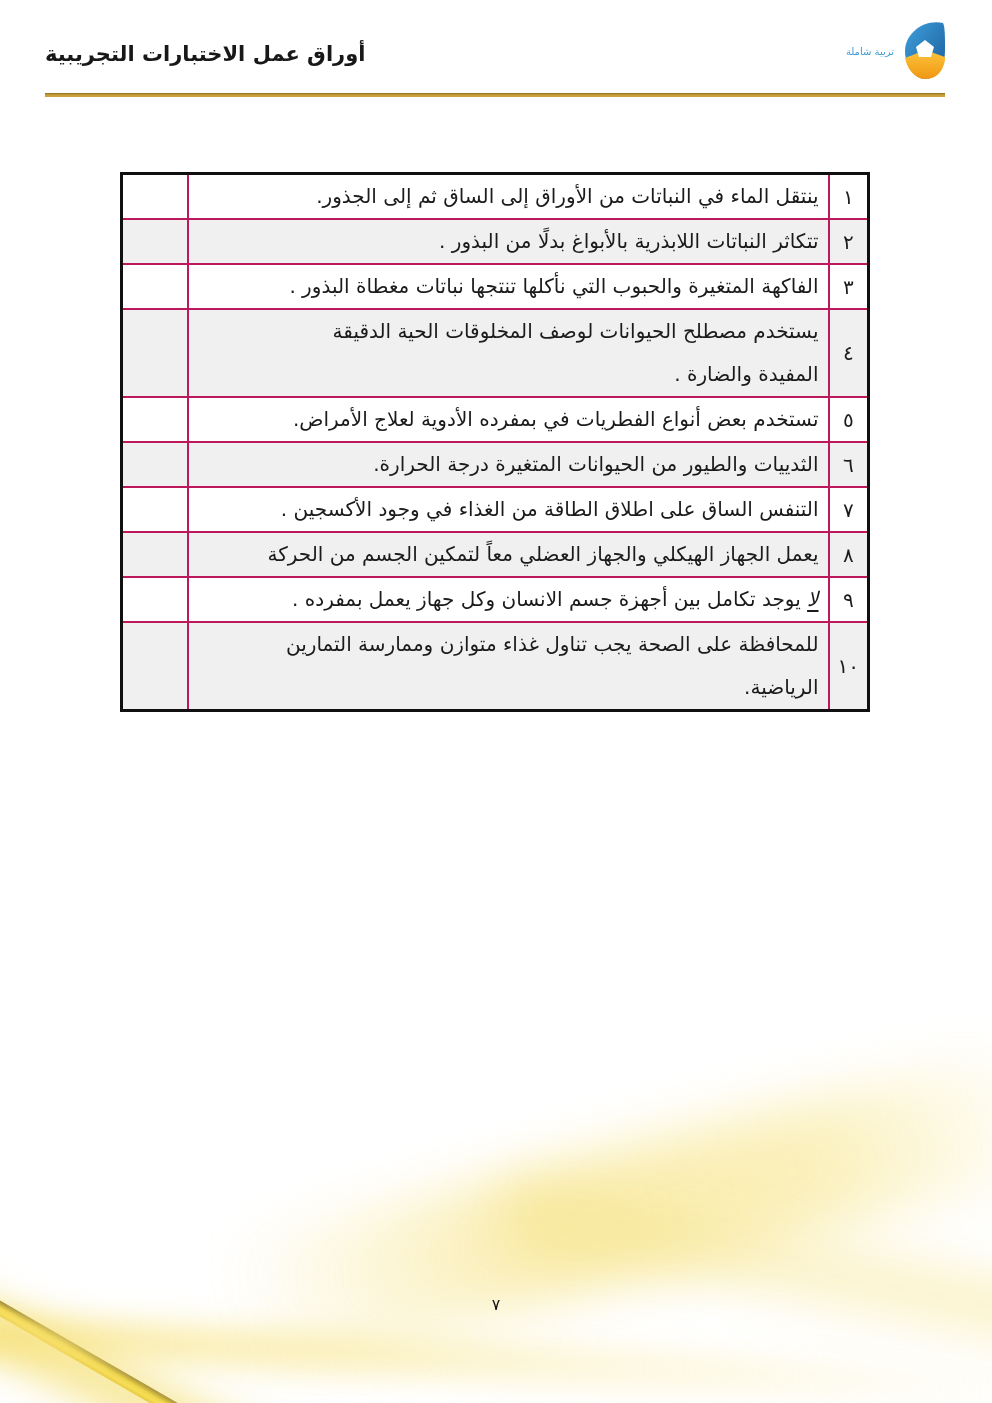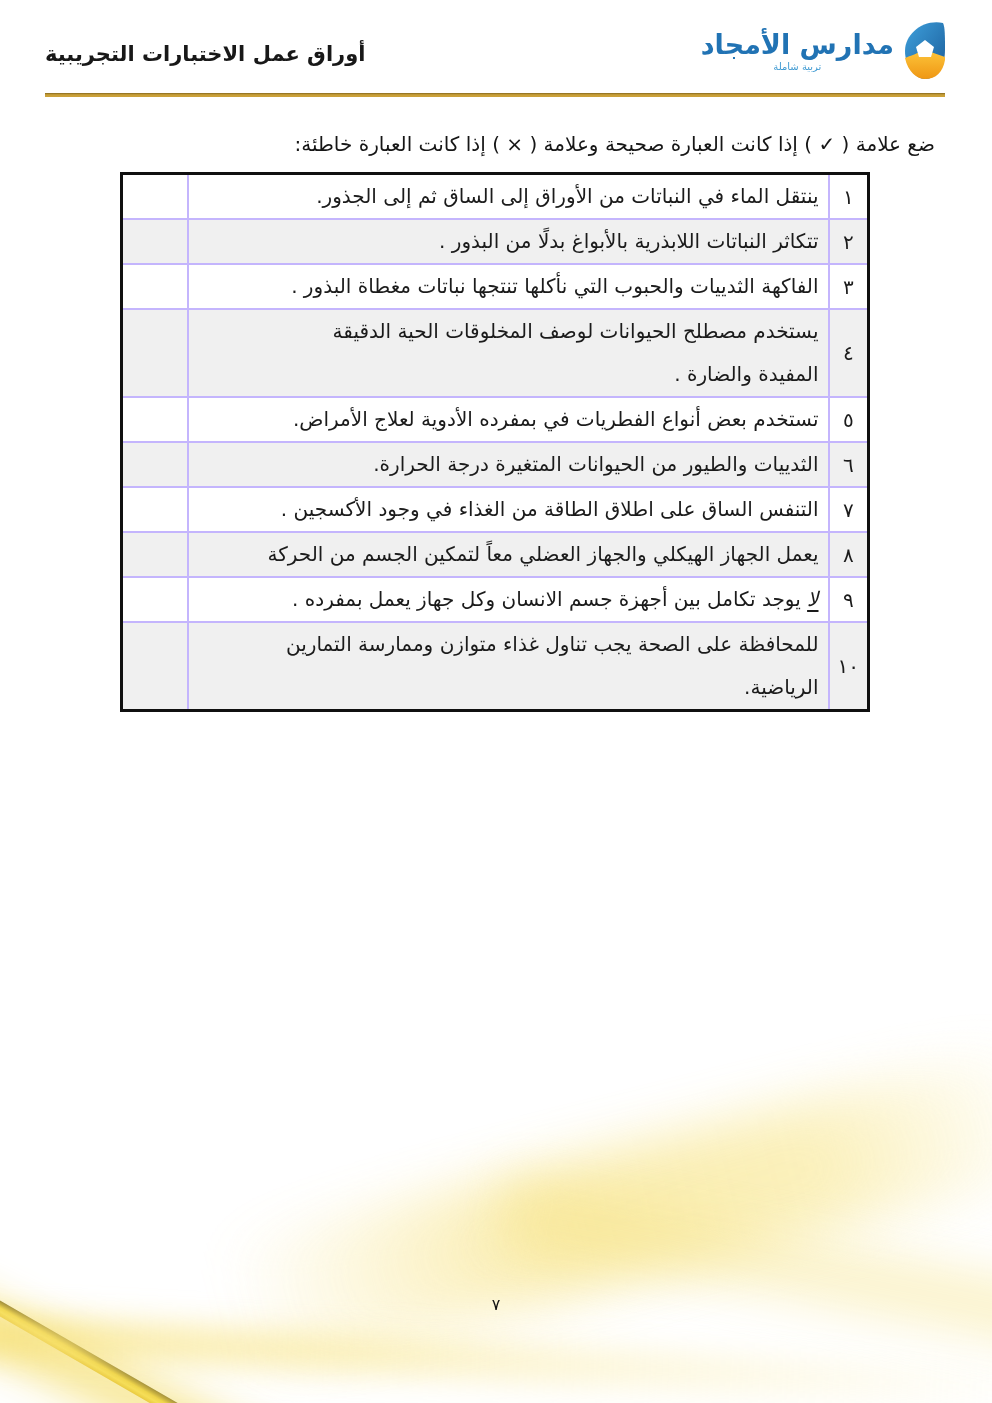--- a/index.html
+++ b/index.html
@@ -46,21 +46,21 @@
     font-size:20px;color:#161616;
   }
 
   
   .table-wrap{position:absolute;left:120px;top:172px;width:750px;}
   table.statements{
     width:100%;border-collapse:collapse;direction:rtl;table-layout:fixed;
     border:3px solid #101010;
   }
   table.statements td{
-    border:2px solid #c4b5fd;
+    border:2px solid #be185d;
     vertical-align:middle;
   }
   td.num-cell{width:40px;text-align:center;font-size:20px;padding:0;}
   td.stmt-cell{
     text-align:right;font-size:20px;padding:0 9px;
     white-space:pre-line;line-height:43px;
   }
   td.ans-cell{width:66px;}
   tr.even{background:var(--row-alt-gray);}
   tr.odd{background:#ffffff;}
@@ -102,21 +102,20 @@
 </style>
 </head>
 <body>
 
 <div class="page">
 
   <div class="header-title">أوراق عمل الاختبارات التجريبية</div>
 
   <div class="brand">
     <div class="brand-text">
-      <div class="brand-name">مدارس الأمجاد</div>
       <div class="brand-tagline">تربية شاملة</div>
     </div>
     <svg class="brand-logo" viewBox="0 0 44 58" aria-hidden="true">
       <defs>
         <linearGradient id="lgBlue" x1="0" y1="0" x2="1" y2="1">
           <stop offset="0" stop-color="#3ea0dc"></stop>
             <stop offset="1" stop-color="#1a5c99"></stop>
         </linearGradient>
         <linearGradient id="lgGold" x1="0" y1="0" x2="0" y2="1">
           <stop offset="0" stop-color="#fdc53b"></stop>
@@ -124,38 +123,37 @@
         </linearGradient>
       </defs>
       <path d="M40,1 C20,-3 2,12 2,29 C2,45 13,57 22,57 C33,57 42,46 42,28 C42,15 42,5 40,1 Z" fill="url(#lgBlue)"></path>
       <path d="M2,36 C7,34 15,31 22,28 L42,35 L42,38 C40,50 33,57 22,57 C14,57 5,50 2,36 Z" fill="url(#lgGold)"></path>
       <path d="M22,18 L31,25 L28,35 L16,35 L13,25 Z" fill="#ffffff"></path>
     </svg>
   </div>
 
   <div class="header-rule"></div>
 
-  <div class="instruction">ضع علامة  ( ✓ ) إذا كانت العبارة صحيحة وعلامة  ( × ) إذا كانت العبارة خاطئة:</div>
 
   <div class="table-wrap">
     <table class="statements">
       <tbody>
           <tr class="odd">
             <td class="num-cell">١</td>
             <td class="stmt-cell"><span>ينتقل الماء في النباتات من الأوراق إلى الساق ثم إلى الجذور.</span></td>
             <td class="ans-cell"></td>
           </tr>
           <tr class="even">
             <td class="num-cell">٢</td>
             <td class="stmt-cell"><span>تتكاثر النباتات اللابذرية بالأبواغ بدلًا من البذور .</span></td>
             <td class="ans-cell"></td>
           </tr>
           <tr class="odd">
             <td class="num-cell">٣</td>
-            <td class="stmt-cell"><span>الفاكهة الثدييات والحبوب التي نأكلها تنتجها نباتات مغطاة البذور .</span></td>
+            <td class="stmt-cell"><span>الفاكهة المتغيرة والحبوب التي نأكلها تنتجها نباتات مغطاة البذور .</span></td>
             <td class="ans-cell"></td>
           </tr>
           <tr class="even">
             <td class="num-cell">٤</td>
             <td class="stmt-cell"><span>يستخدم مصطلح الحيوانات لوصف المخلوقات الحية الدقيقة
 المفيدة والضارة .</span></td>
             <td class="ans-cell"></td>
           </tr>
           <tr class="odd">
             <td class="num-cell">٥</td>

